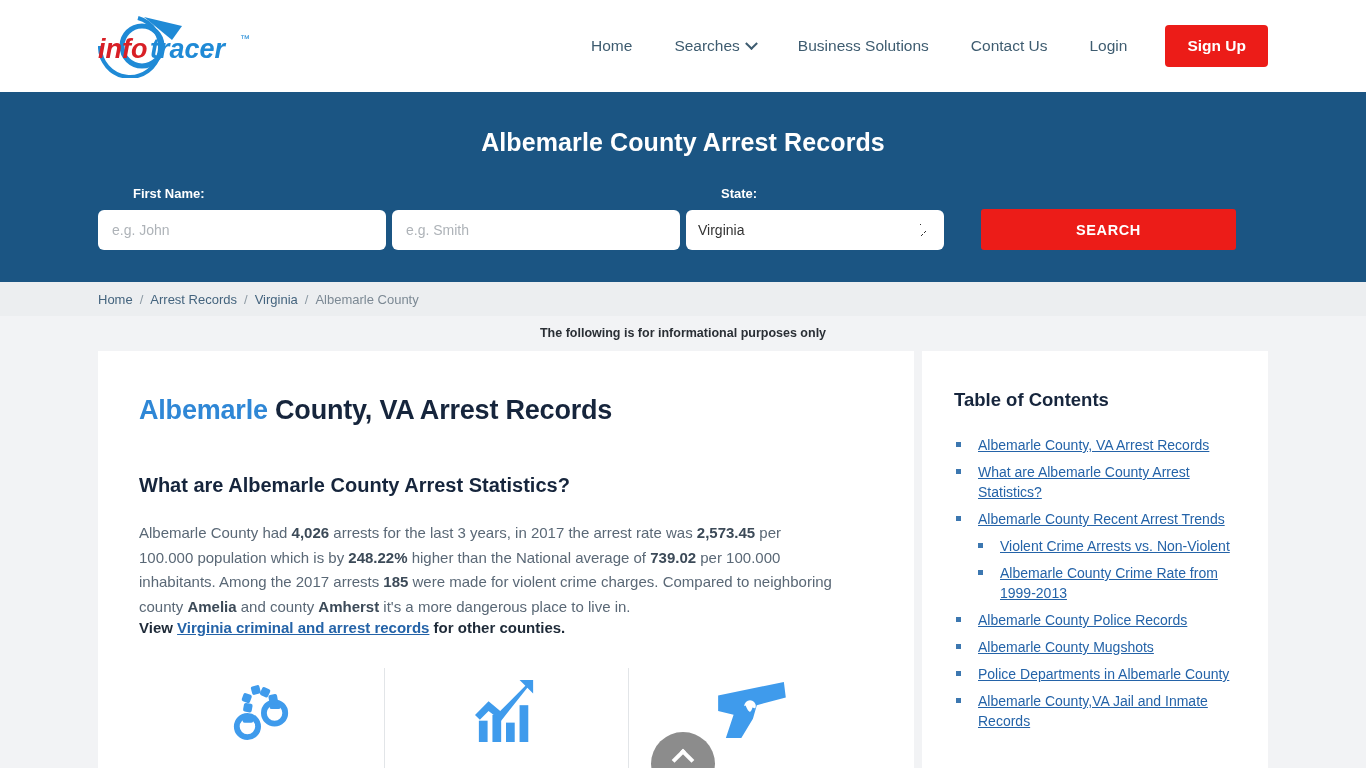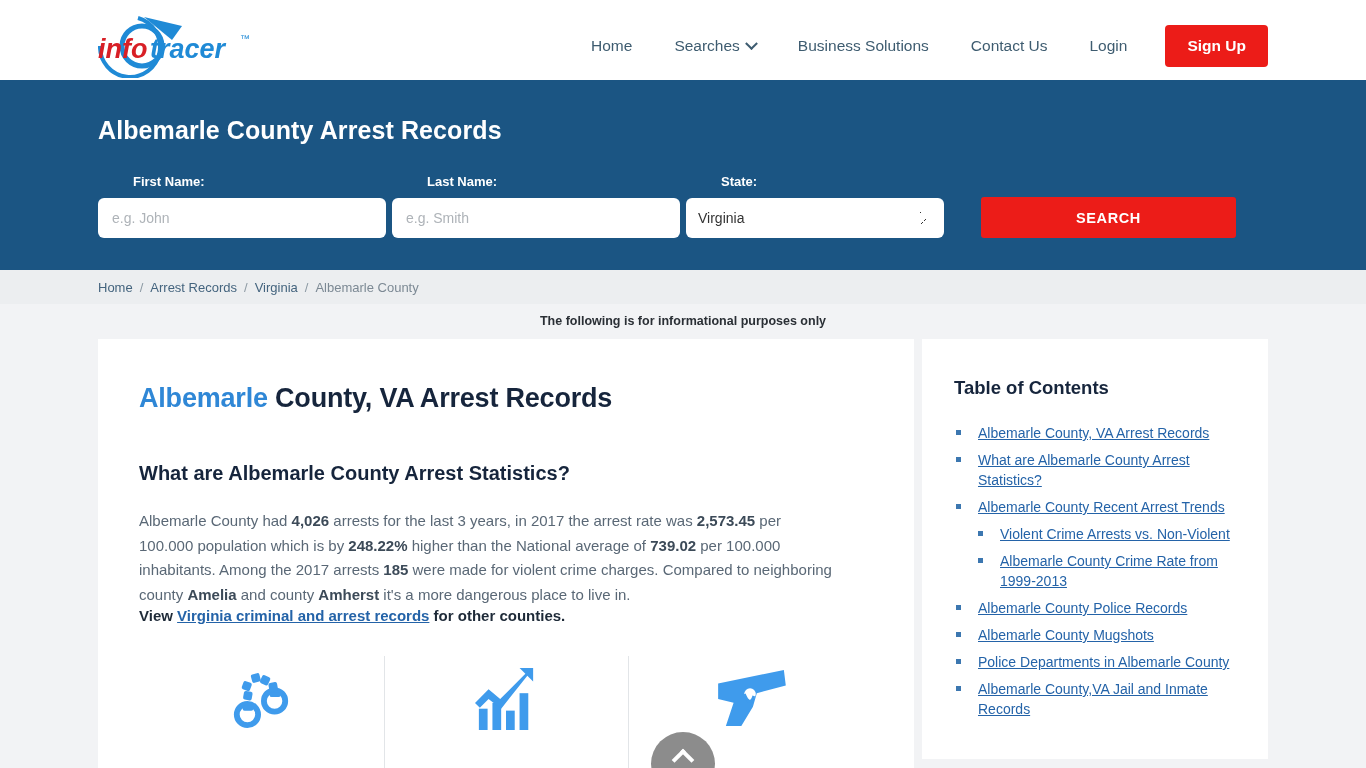--- a/index.html
+++ b/index.html
@@ -5,21 +5,21 @@
   * { box-sizing: border-box; margin: 0; padding: 0; }
   html, body {
     width: 1366px; height: 768px;
     overflow: hidden;
     font-family: "Liberation Sans", sans-serif;
     background: #f2f3f5;
   }
 
   
   .site-header {
-    height: 80px;
+    height: 92px;
     background: #ffffff;
     display: flex;
     align-items: center;
     position: relative;
   }
   .logo-wrap {
     position: absolute;
     left: 98px; top: 12px;
     width: 168px; height: 66px;
   }
@@ -68,20 +68,21 @@
   .search-banner {
     background: #1b5583;
     height: 190px;
     padding: 0 98px;
     position: relative;
   }
   .banner-title {
     color: #ffffff;
     font-size: 25px;
     font-weight: bold;
+    text-align: center;
     padding-top: 36px;
     letter-spacing: .1px;
   }
   .search-form {
     display: flex;
     margin-top: 29px;
     align-items: flex-end;
   }
   .field-group { display: flex; flex-direction: column; }
   .field-label {
@@ -320,21 +321,20 @@
 <section class="search-banner">
   <h1 class="banner-title">Albemarle County Arrest Records</h1>
 
   <form class="search-form">
     <div class="field-group">
       <label class="field-label">First Name:</label>
       <input class="text-input" type="text" placeholder="e.g. John" style="">
     </div>
     <div class="gap"></div>
     <div class="field-group">
-      <label class="field-label">Last Name:</label>
       <input class="text-input" type="text" placeholder="e.g. Smith" style="">
     </div>
     <div class="gap"></div>
     <div class="field-group">
       <label class="field-label">State:</label>
       <select class="state-select">
         <option>Virginia</option>
       </select>
     </div>
     <button type="button" class="search-btn">SEARCH</button>

